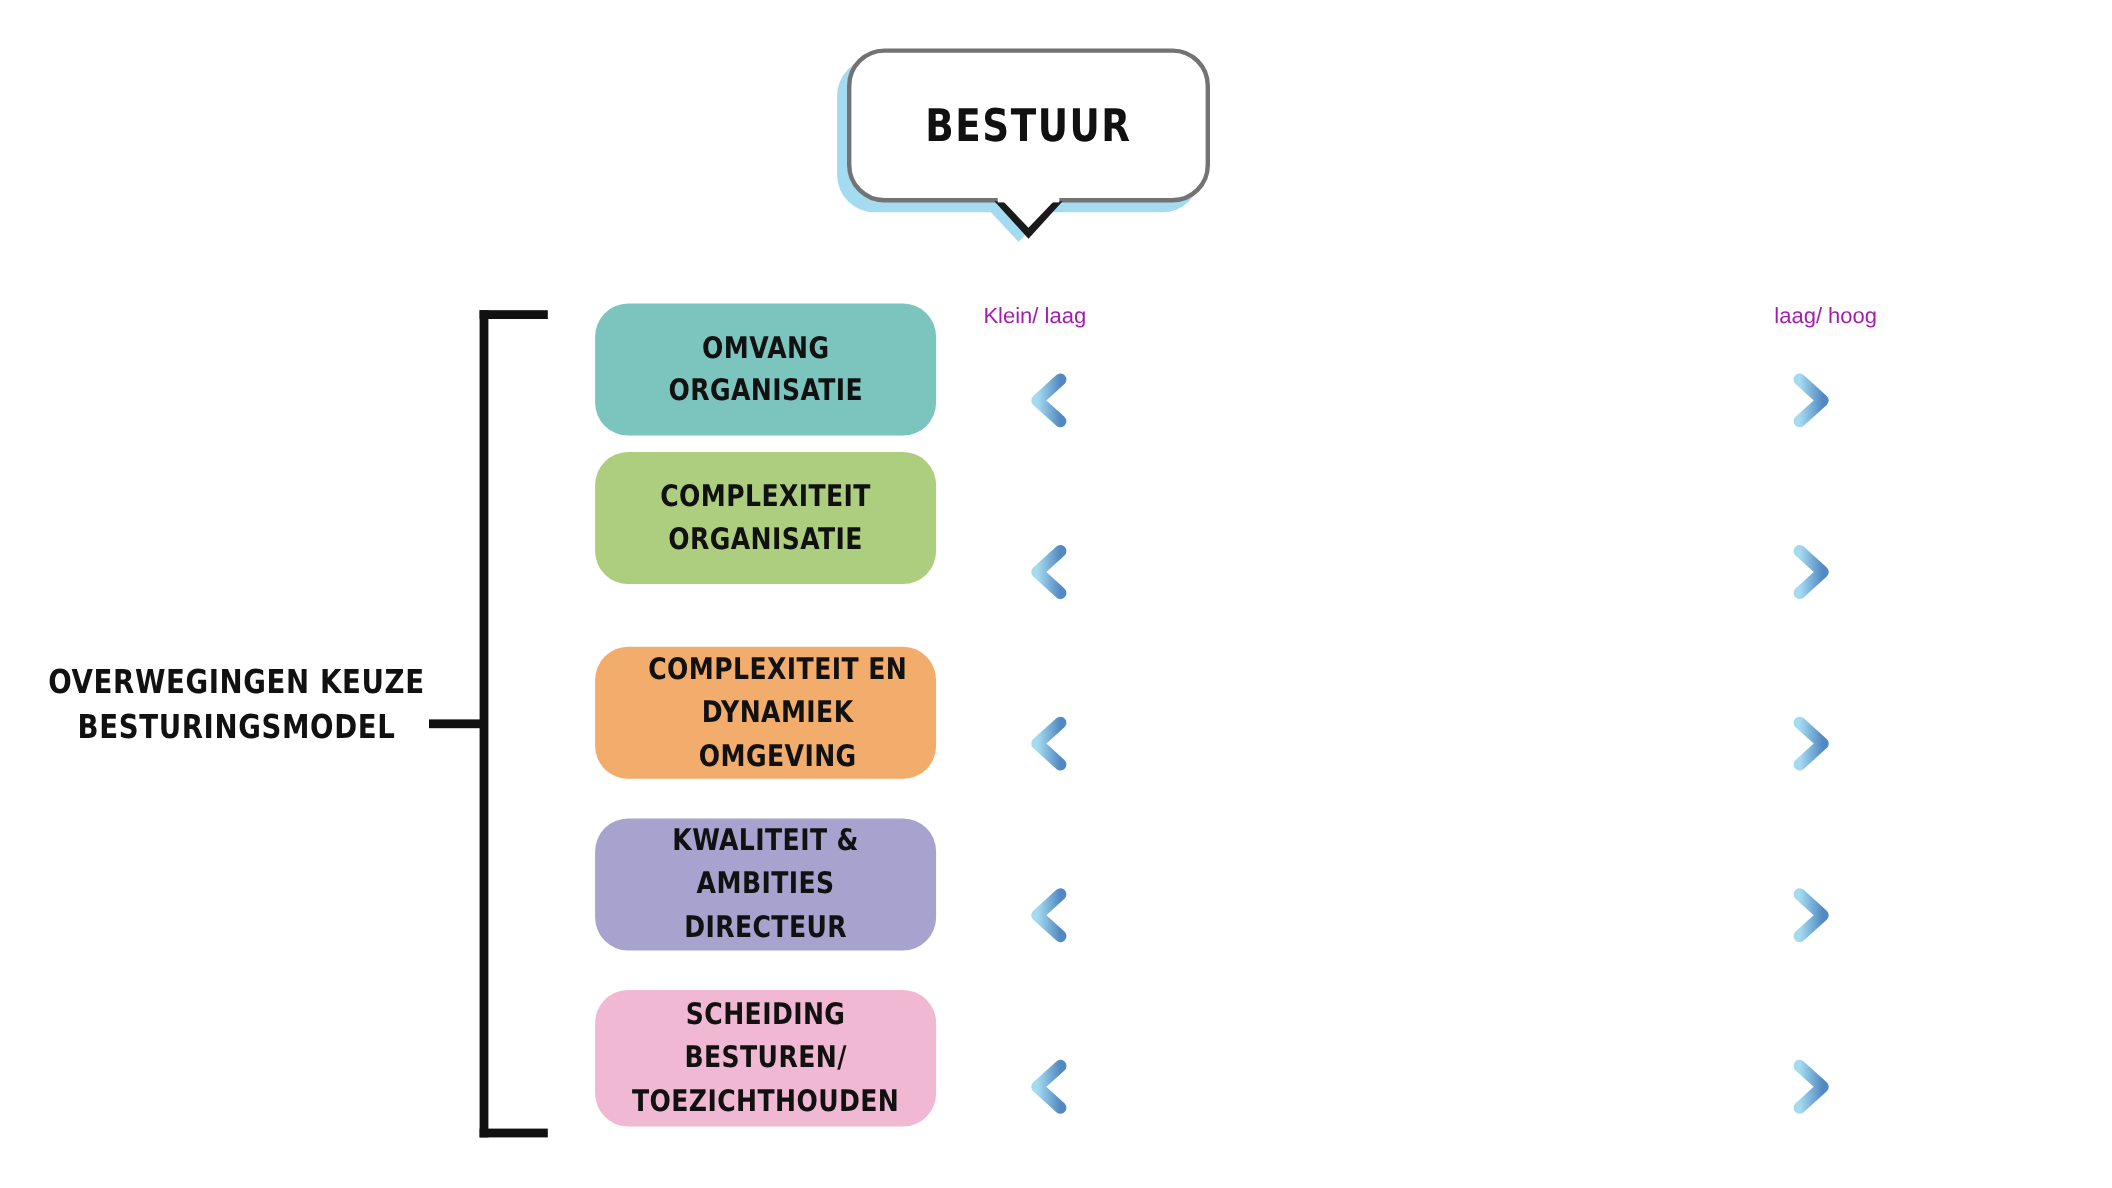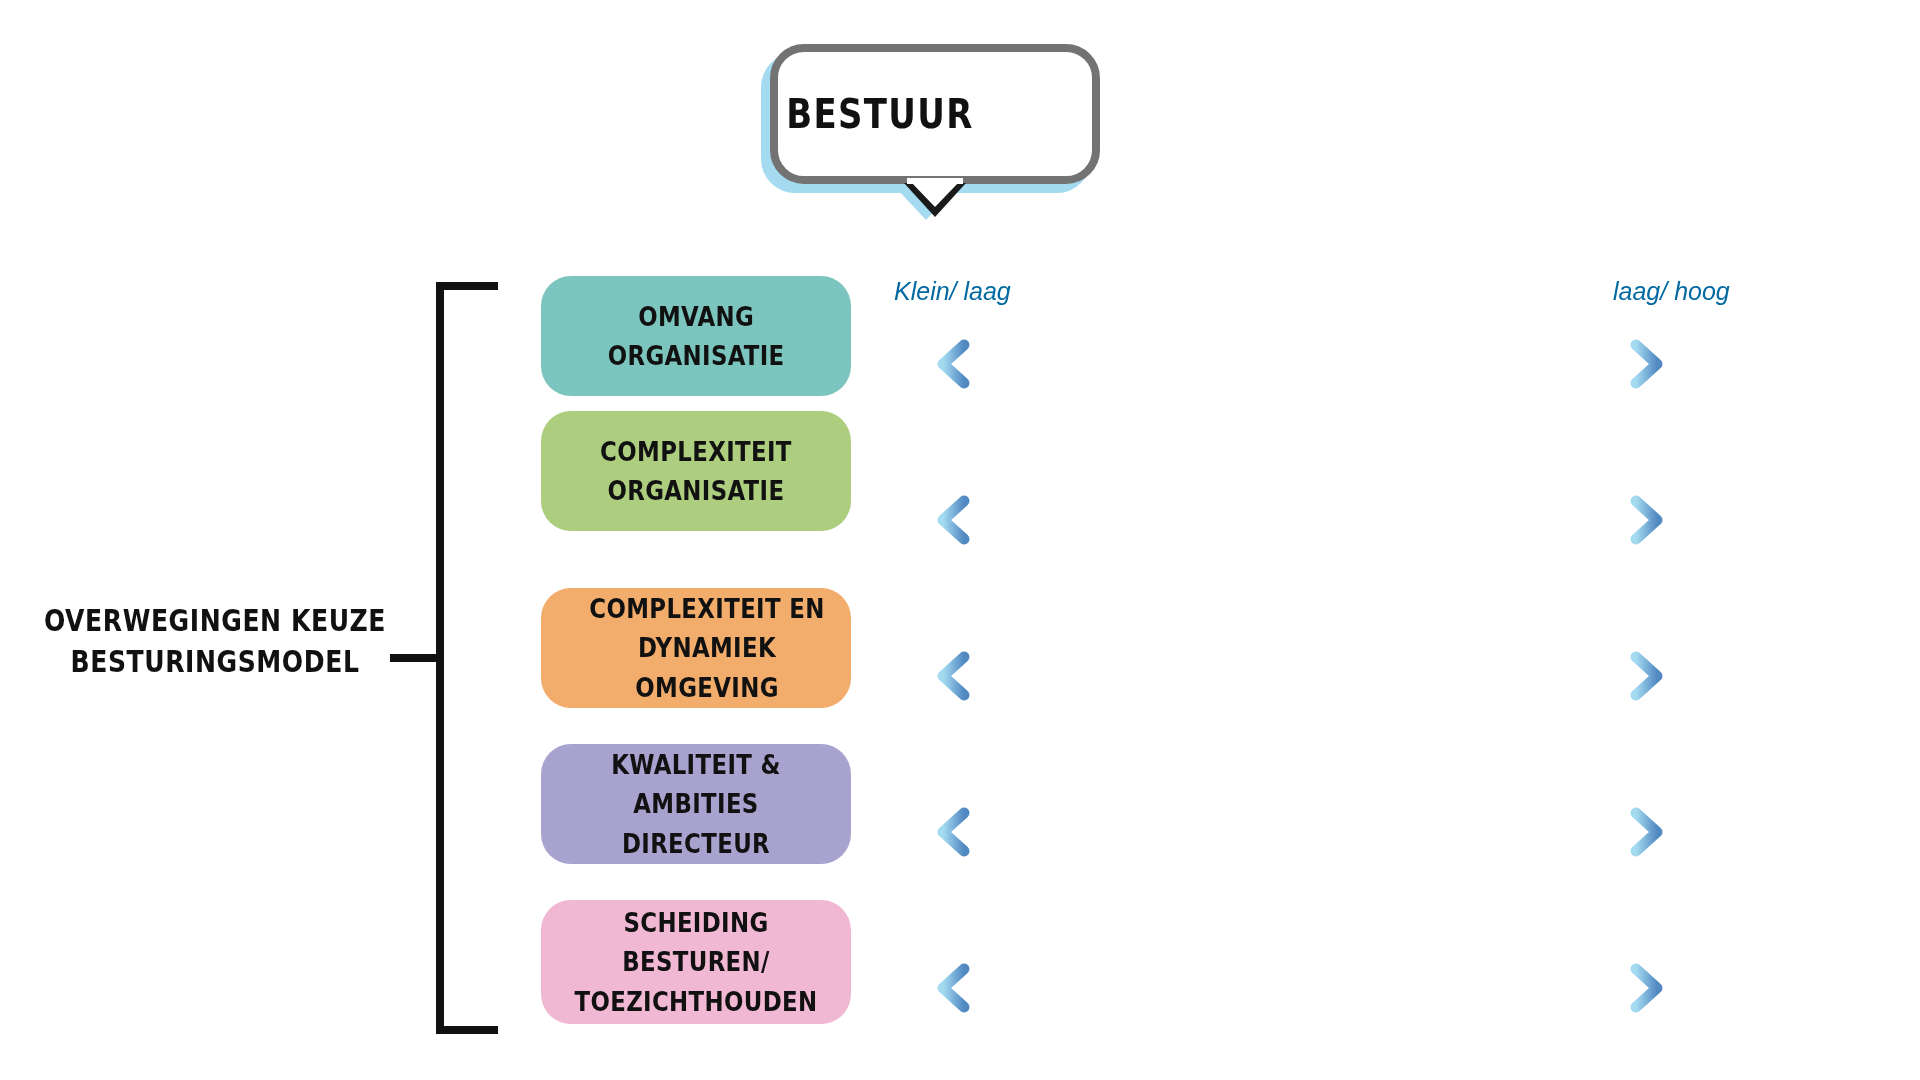--- a/index.html
+++ b/index.html
@@ -43,26 +43,26 @@
     border-top-width: 30px;
     border-top-style: solid;
   }
   .bubble-body {
     position: absolute;
     left: 0;
     top: 0;
     width: 100%;
     height: 100%;
     background: #ffffff;
-    border: 8px solid #737373;
+    border: 4px solid #737373;
     border-radius: 34px;
     box-sizing: border-box;
     display: flex;
     align-items: center;
-    justify-content: flex-start;
+    justify-content: center;
   }
   .bubble-text {
     font-family: "DejaVu Sans Condensed", "Liberation Sans Narrow", "Liberation Sans", sans-serif;
     font-weight: bold;
     font-size: 41px;
     letter-spacing: 1.5px;
     color: #111111;
     white-space: nowrap;
     transform: scaleX(0.92);
   }
@@ -143,24 +143,23 @@
     line-height: 1.45;
     letter-spacing: 0.4px;
     color: #111111;
     transform: scaleX(0.94);
   }
 
   
   .scale-label {
     position: absolute;
     font-family: "Liberation Sans", "DejaVu Sans", sans-serif;
-    font-size: 25px;
-    color: #0369a1;
+    font-size: 20px;
+    color: #a21caf;
     white-space: nowrap;
-    font-style: italic;
   }
 
   
   .arrow-row {
     position: absolute;
   }
   .arrow-row svg {
     display: block;
   }
 </style>

